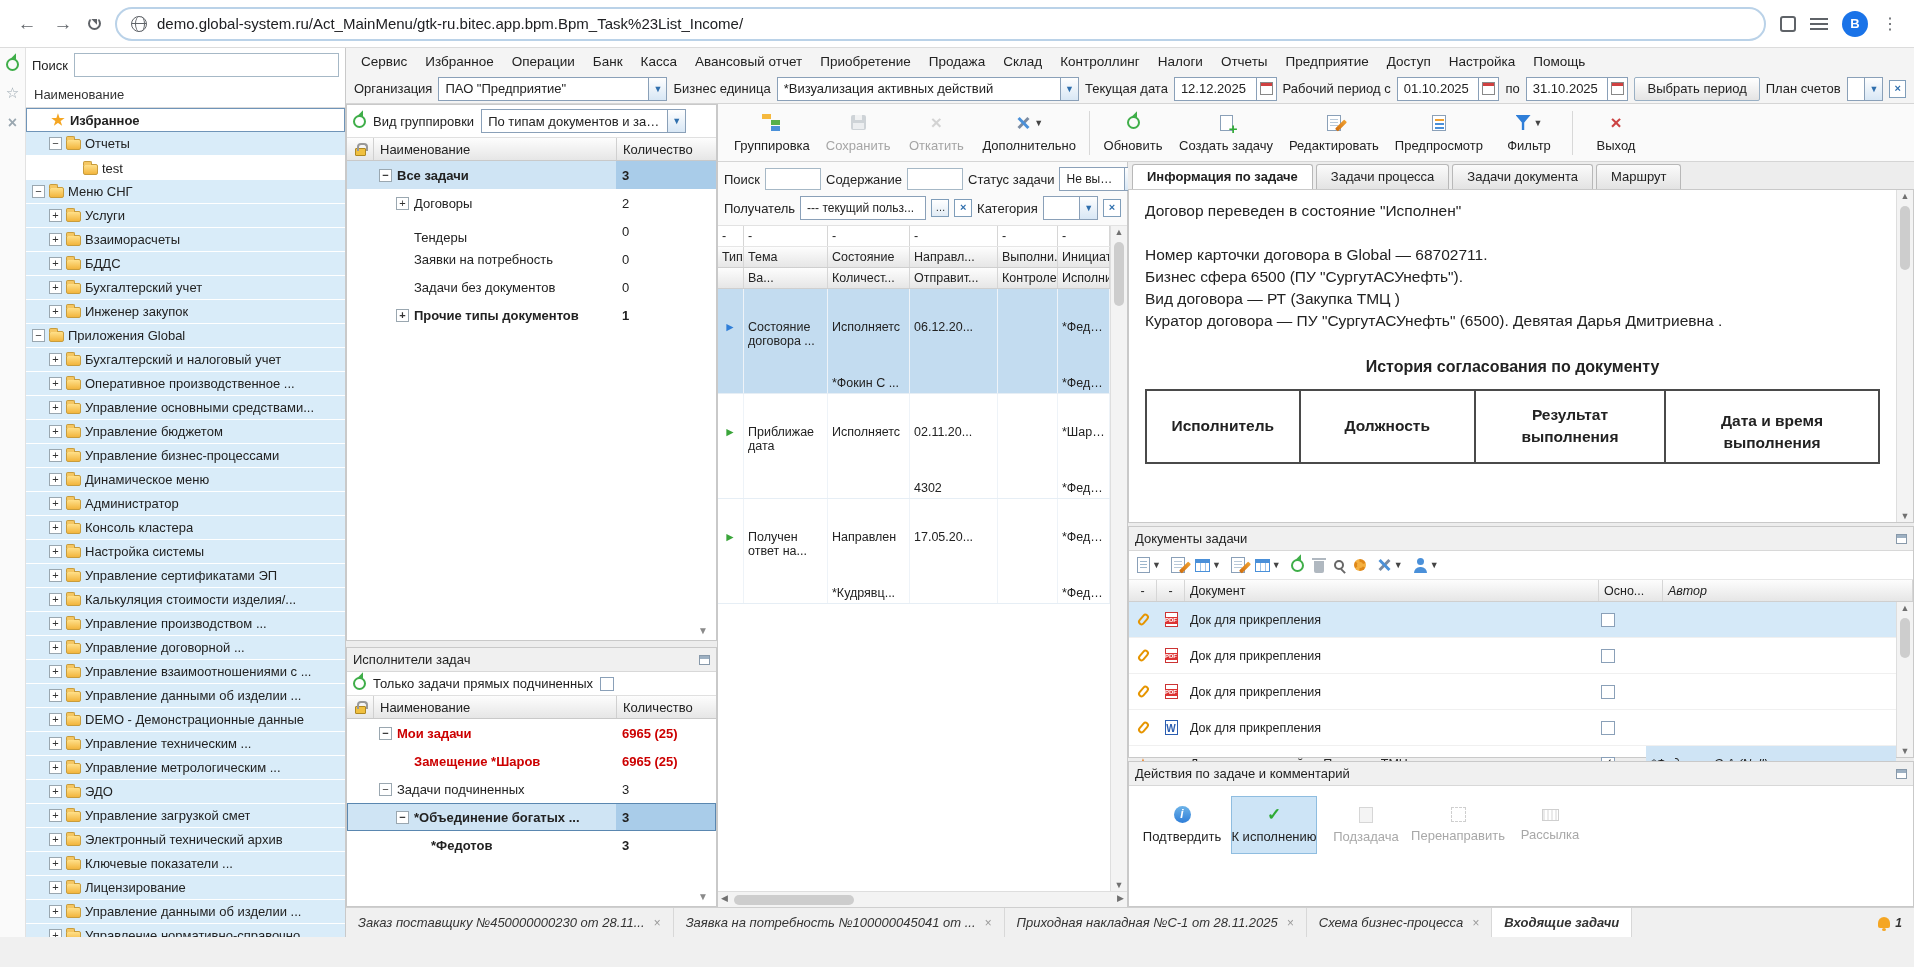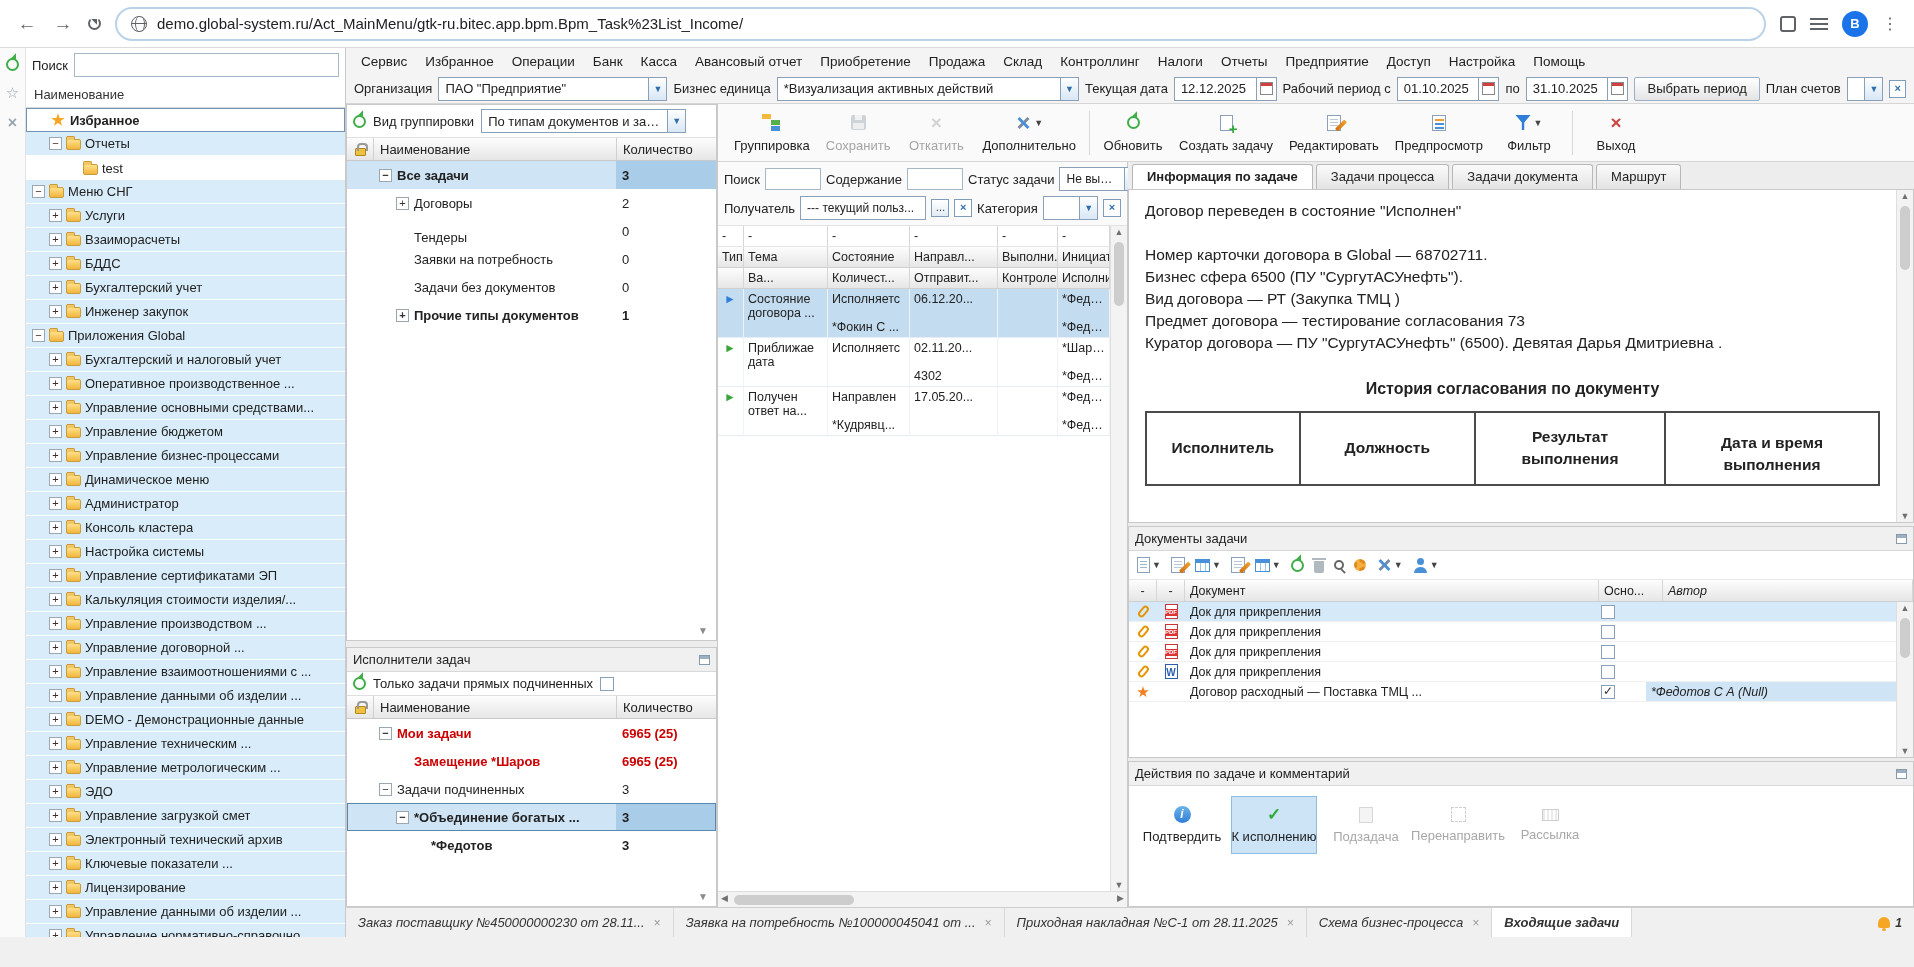--- a/index.html
+++ b/index.html
@@ -170,21 +170,21 @@
 .th-cell{padding:3px 4px;border-right:1px solid #d6d6d6;font-size:12.5px;overflow:hidden;white-space:nowrap;}
 .tc0{width:26px;flex:none;}
 .tc1{width:84px;flex:none;}
 .tc2{width:82px;flex:none;}
 .tc3{width:88px;flex:none;}
 .tc4{width:60px;flex:none;}
 .tc5{flex:1;min-width:0;}
 .trow{display:flex;flex:none;min-height:48px;border-bottom:1px solid #e6eef5;}
 .trow.sel{background:#c3dcf0;}
 .tcell{padding:3px 4px;border-right:1px solid #eef3f8;font-size:12.5px;display:flex;flex-direction:column;justify-content:space-between;overflow:hidden;}
-.tcell span{display:block;overflow:hidden;white-space:nowrap;text-overflow:ellipsis;min-height:14px;}
+.tcell span{display:block;overflow:hidden;white-space:nowrap;text-overflow:ellipsis;min-height:14px;margin-top:28px;}
 .tcell.wrap span{white-space:normal;}
 
 
 #right-panel{flex:1;display:flex;flex-direction:column;background:#ededed;min-width:0;}
 #info-tabs{height:27px;flex:none;display:flex;align-items:flex-end;gap:3px;padding:2px 4px 0 4px;}
 .itab{padding:4px 14px 5px;border:1px solid #b8b8b8;border-bottom:none;background:linear-gradient(#fbfbfb,#e3e3e3);font-size:13px;border-radius:3px 3px 0 0;white-space:nowrap;}
 .itab.active{background:#fff;font-weight:bold;}
 #info-area{height:334px;flex:none;background:#fff;border:1px solid #c9c9c9;display:flex;min-height:0;}
 #info-content{flex:1;padding:10px 16px;font-size:15.5px;line-height:1.42;overflow:hidden;min-width:0;}
 .info-line{min-height:22px;}
@@ -200,21 +200,21 @@
 #docs-panel{height:232px;flex:none;margin-top:3px;}
 .mini-toolbar{display:flex;align-items:center;gap:10px;padding:6px 8px;flex:none;border-bottom:1px solid #e6e6e6;}
 .mini-tb-btn{display:flex;align-items:center;gap:2px;}
 .dhead{display:flex;height:22px;flex:none;background:linear-gradient(#fdfdfd,#e6e6e6);border-bottom:1px solid #cfcfcf;align-items:center;}
 .dh-cell{padding:0 5px;border-right:1px solid #d6d6d6;font-size:12.5px;height:100%;display:flex;align-items:center;}
 .dc0{width:28px;flex:none;justify-content:center;}
 .dc1{width:28px;flex:none;justify-content:center;}
 .dc2{flex:1;min-width:0;}
 .dc3{width:64px;flex:none;}
 .dc4{width:250px;flex:none;font-style:italic;}
-.drow{display:flex;height:20px;flex:none;align-items:flex-start;border-bottom:1px solid #f0f0f0;}
+.drow{display:flex;height:36px;flex:none;align-items:flex-start;border-bottom:1px solid #f0f0f0;}
 .dcell{padding:0 5px;font-size:12.5px;overflow:hidden;white-space:nowrap;text-overflow:ellipsis;height:100%;display:flex;align-items:center;}
 .drow.sel{background:#d5e9f8;}
 .drow.sel-author .dc4{background:#cfe4f5;}
 .dc3 .chk{margin-left:14px;}
 
 #actions-panel{flex:1;margin-top:3px;min-height:0;}
 #action-btns{display:flex;gap:6px;padding:10px 10px 0 10px;}
 .act-btn{width:86px;height:58px;display:flex;flex-direction:column;align-items:center;justify-content:center;gap:6px;border:1px solid transparent;}
 .act-btn.active{background:#cde4f6;border-color:#8fbde0;}
 .act-btn.disabled .act-label{color:#a8a8a8;}
@@ -965,21 +965,20 @@
                 <div class="info-line">Договор переведен в состояние "Исполнен"</div>
                 <div class="info-line"></div>
                 <div>
 
                     <div class="info-line">Номер карточки договора в Global — 68702711.</div>
 
                     <div class="info-line">Бизнес сфера 6500 (ПУ "СургутАСУнефть").</div>
 
                     <div class="info-line">Вид договора — РТ (Закупка ТМЦ )</div>
 
-                    <div class="info-line">Предмет договора — тестирование согласования 73</div>
 
                     <div class="info-line">Куратор договора — ПУ "СургутАСУнефть" (6500). Девятая Дарья Дмитриевна .</div>
                   </div>
                 <div class="hist-title">История согласования по документу</div>
                 <div class="hist-table">
 
                     <div class="hist-cell">Исполнитель</div>
 
                     <div class="hist-cell">Должность</div>
 

